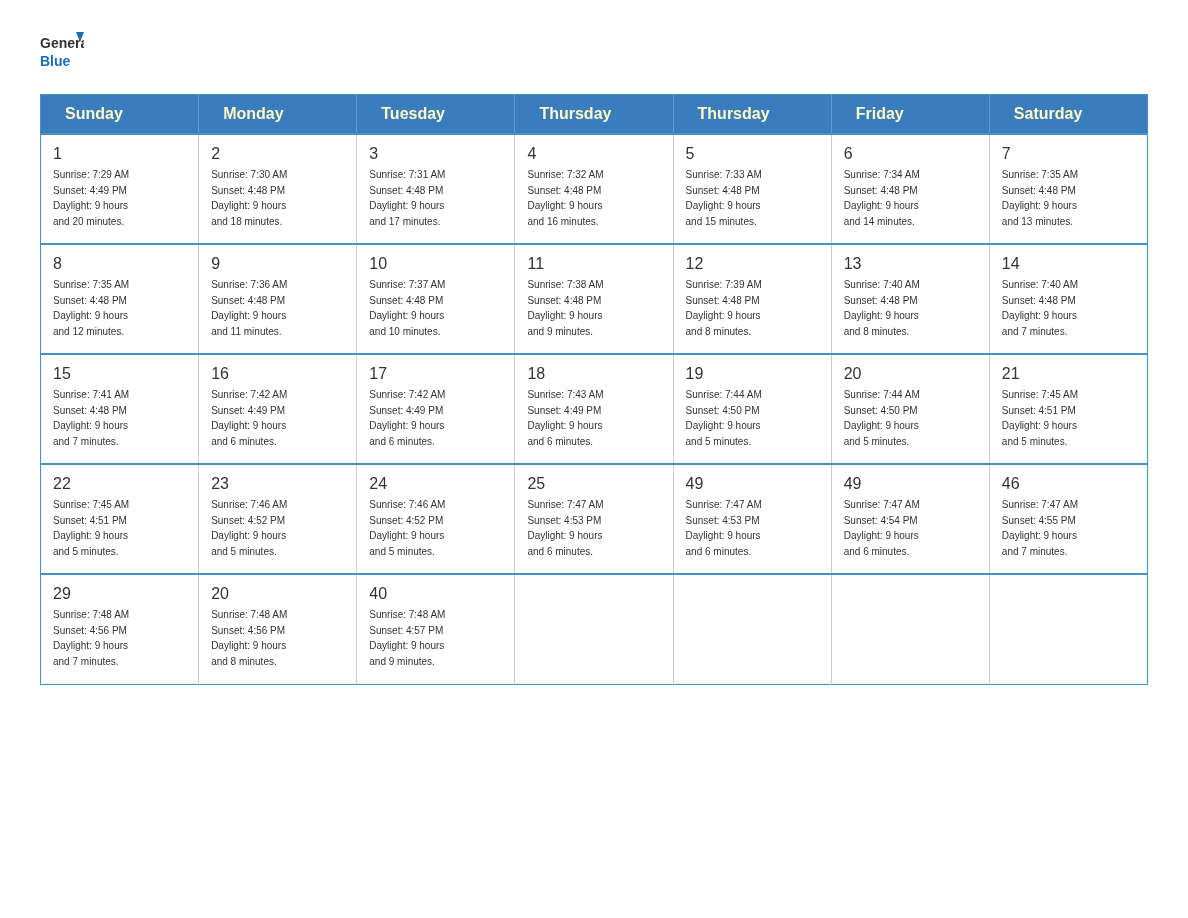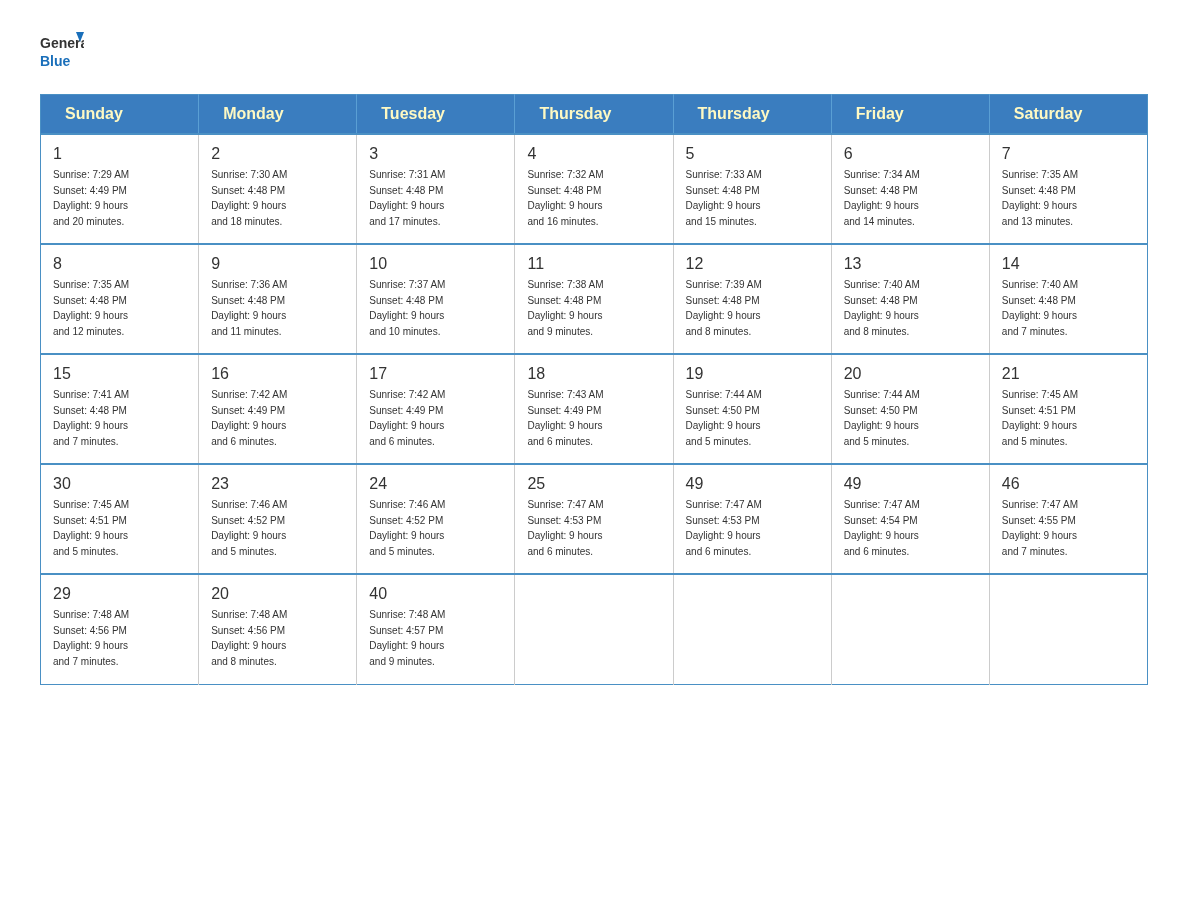--- a/index.html
+++ b/index.html
@@ -305,21 +305,21 @@
         <div class="day-info">
           Sunrise: 7:45 AM<br>
           Sunset: 4:51 PM<br>
           Daylight: 9 hours<br>
           and 5 minutes.
         </div>
         </td>
       </tr>
       <tr>
         <td>
-          <span class="day-num">30</span>
+          <span class="day-num">22</span>
         <div class="day-info">
           Sunrise: 7:45 AM<br>
           Sunset: 4:51 PM<br>
           Daylight: 9 hours<br>
           and 5 minutes.
         </div>
         </td>
         <td>
           <span class="day-num">23</span>
         <div class="day-info">

